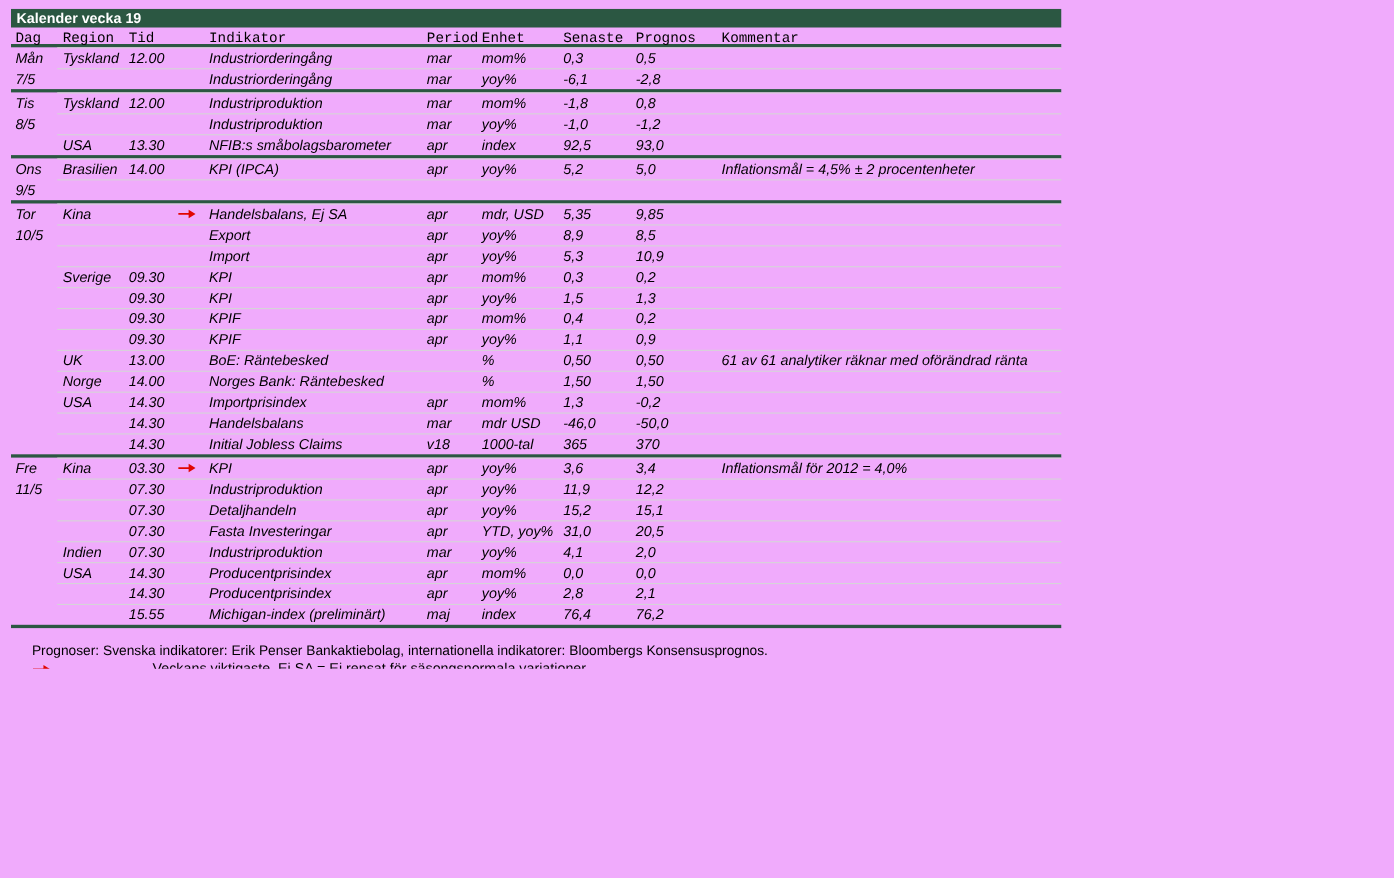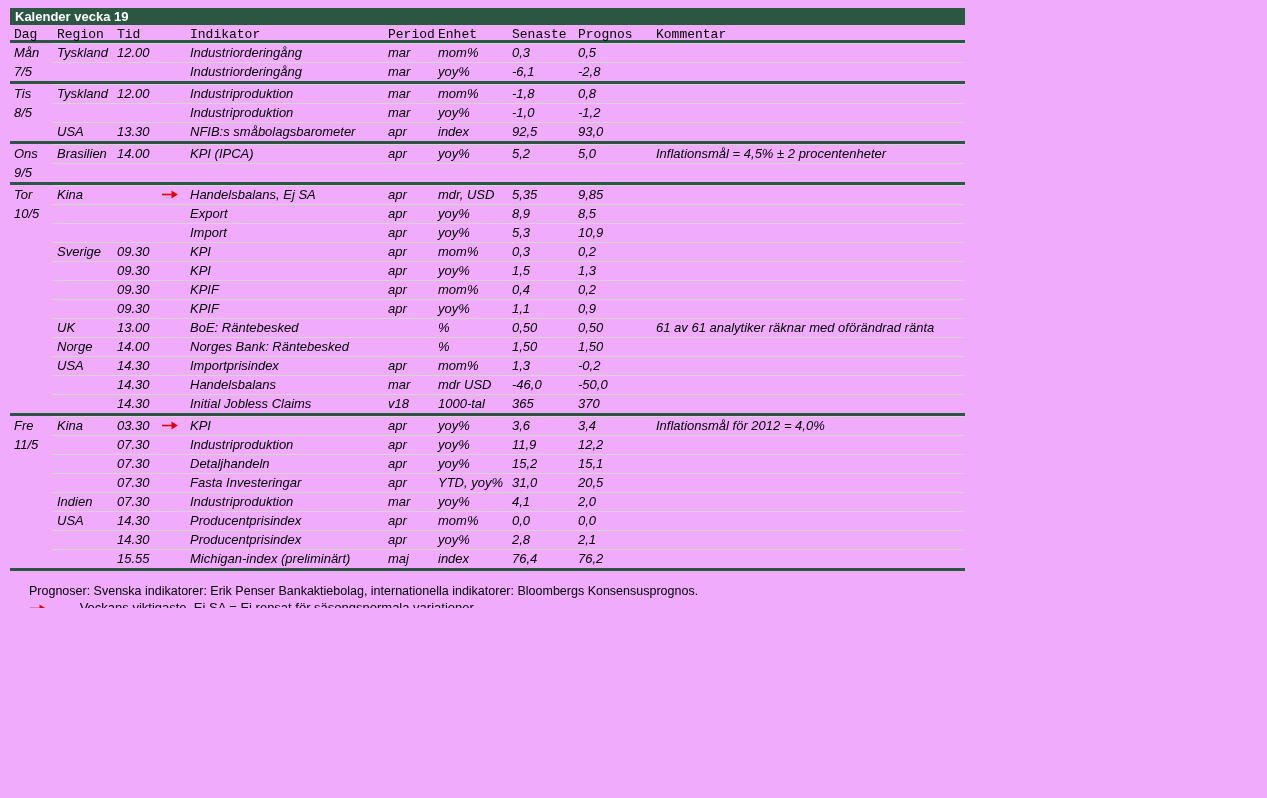--- a/index.html
+++ b/index.html
@@ -44,21 +44,21 @@
   .footer-note {
     position:absolute; left:3px; top:576px; font-size:12.5px; white-space:nowrap;margin-left:16px;
   }
   .legend-line {
     position:absolute; left:0; top:592px; font-size:13px; white-space:nowrap;
     height:16px; line-height:16px;
   }
   .legend-line .legend-arrow {
     display:inline-block; margin-left:20px; color:var(--red); vertical-align:middle;
   }
-  .legend-line .legend-text { margin-left:30px; }
+  .legend-line .legend-text { margin-left:89px; }
   svg.arrow-glyph { display:block; }
 </style>
 </head>
 <body>
 
 <div class="page">
   <div class="content">
 
     <div class="title-bar">
       <span>Kalender vecka 19</span>

